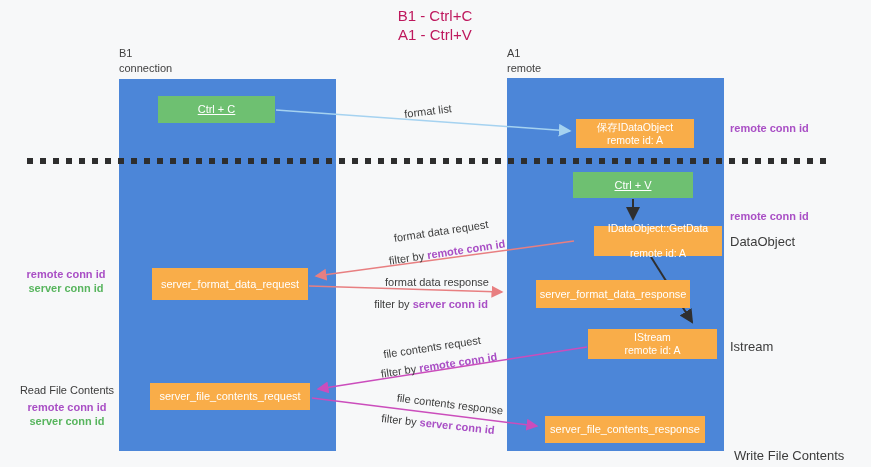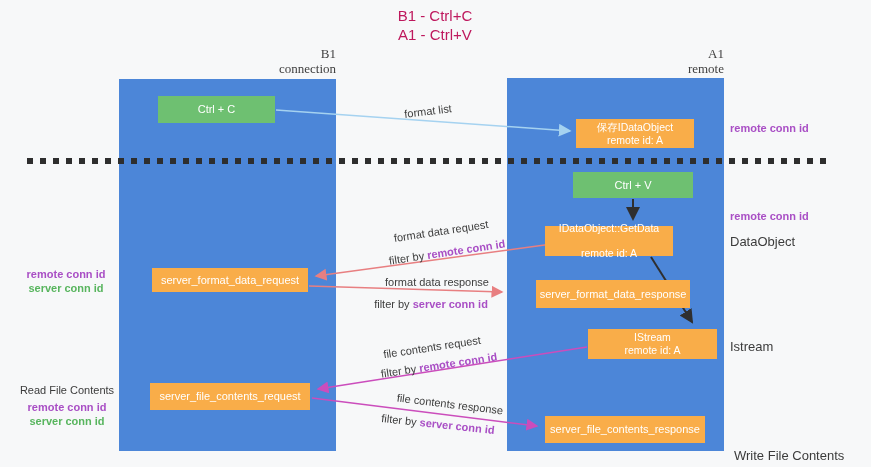--- a/index.html
+++ b/index.html
@@ -13,42 +13,41 @@
     overflow: hidden;
   }
   .abs { position: absolute; }
   .title {
     left: 330px; top: 6px; width: 210px;
     text-align: center;
     font-size: 15px; line-height: 19px;
     color: #be185d;
   }
   .lane-header {
-    text-align: right;
-    font-size: 13px; line-height: 15px;
+    text-align: left;
+    font-size: 11px; line-height: 15px;
     color: #3f3f3f;
-    font-family: Liberation Serif, serif;
   }
   .lane {
     background: #4c86d8;
   }
   .divider {
     left: 27px; top: 158px; width: 806px; height: 6px;
     background: repeating-linear-gradient(90deg, #2e2e2e 0 6px, transparent 6px 13px);
   }
   .node {
     display: flex; flex-direction: column;
     align-items: center; justify-content: center;
     color: #ffffff;
     font-size: 11px; line-height: 13px;
     text-align: center;
     white-space: nowrap;
   }
   .node.orange { background: #f9ad49; }
-  .node.green  { background: #6ec071; }
+  .node.green  { background: #6ec071; text-decoration: underline; }
   .node .l2 { font-size: 10.5px; }
   .edge-label {
     position: absolute;
     white-space: nowrap;
     font-size: 11px;
     color: #3d3d3d;
     transform-origin: center;
   }
   .purple { color: #a94fc5; font-weight: bold; }
   .greentx { color: #58b55e; font-weight: bold; }
@@ -111,26 +110,26 @@
 
   <div class="abs node orange" style="left:576px; top:119px; width:118px; height:29px;">
     <div class="l2">保存IDataObject</div>
     <div class="l2">remote id: A</div>
   </div>
 
   <div class="abs node green" style="left:573px; top:172px; width:120px; height:26px;">
     <div>Ctrl + V</div>
   </div>
 
-  <div class="abs node orange" style="left:545px; top:226px; width:128px; height:30px;gap:12px;">
+  <div class="abs node orange" style="left:594px; top:226px; width:128px; height:30px;gap:12px;">
     <div class="l2">IDataObject::GetData</div>
     <div class="l2">remote id: A</div>
   </div>
 
-  <div class="abs node orange" style="left:152px; top:268px; width:156px; height:24px;">
+  <div class="abs node orange" style="left:152px; top:268px; width:156px; height:32px;">
     <div>server_format_data_request</div>
   </div>
 
   <div class="abs node orange" style="left:536px; top:280px; width:154px; height:28px;">
     <div>server_format_data_response</div>
   </div>
 
   <div class="abs node orange" style="left:588px; top:329px; width:129px; height:30px;">
     <div class="l2">IStream</div>
     <div class="l2">remote id: A</div>

